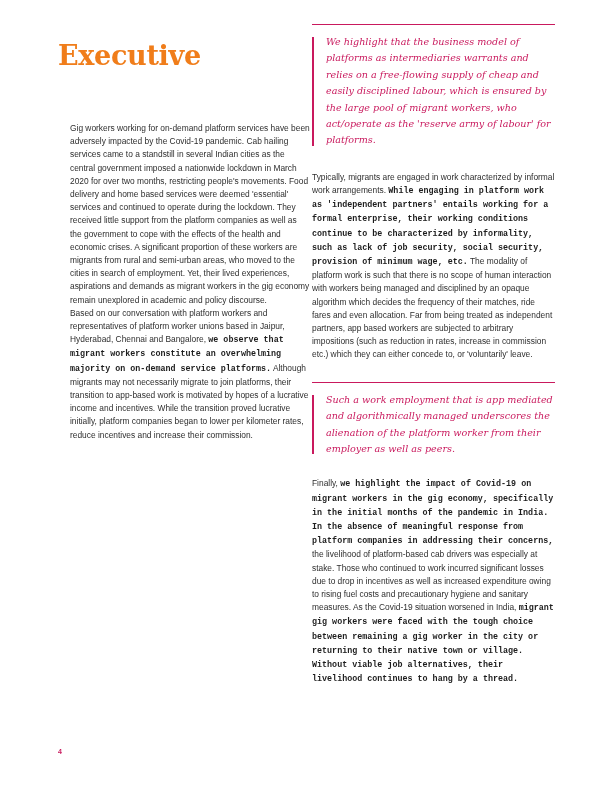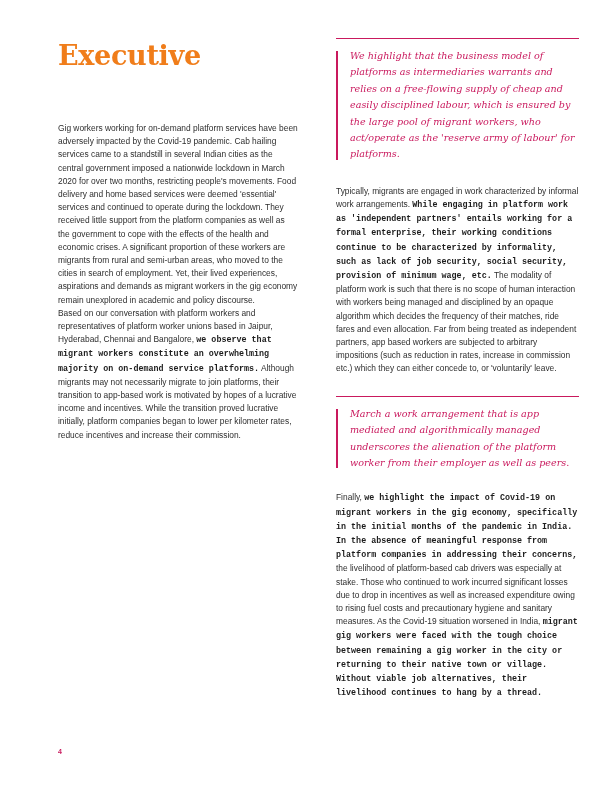--- a/index.html
+++ b/index.html
@@ -35,30 +35,29 @@
     color: #f07d1a;
     letter-spacing: -0.3px;
   }
   .title .line {
     display: block;
   }
 
   
   .col-left {
     position: absolute;
-    left: 58px;
+    left: 70px;
     top: 122px;
     width: 240px;
   }
   .col-right {
     position: absolute;
     left: 312px;
-    top: 38px;
+    top: 24px;
     width: 243px;
-    margin-left: 24px;
   }
 
   p.body {
     font-size: 8.4px;
     line-height: 13.2px;
     margin: 0 0 0 0;
     color: #2e2e2e;
     text-align: left;
   }
   .b {
@@ -133,20 +132,20 @@
   <div class="col-right">
     <div class="quote-block-right-top">
       <div class="pq-top-rule"></div>
       <div class="pullquote">We highlight that the business model of platforms as intermediaries warrants and relies on a free-flowing supply of cheap and easily disciplined labour, which is ensured by the large pool of migrant workers, who act/operate as the 'reserve army of labour' for platforms.</div>
     </div>
 
     <p class="body"><span>Typically, migrants are engaged in work characterized by informal work arrangements. </span><span class="b">While engaging in platform work as 'independent partners' entails working for a formal enterprise, their working conditions continue to be characterized by informality, such as lack of job security, social security, provision of minimum wage, etc.</span><span> The modality of platform work is such that there is no scope of human interaction with workers being managed and disciplined by an opaque algorithm which decides the frequency of their matches, ride fares and even allocation. Far from being treated as independent partners, app based workers are subjected to arbitrary impositions (such as reduction in rates, increase in commission etc.) which they can either concede to, or 'voluntarily' leave.</span></p>
 
     <div class="quote-block-right-mid">
       <div class="pq-top-rule"></div>
-      <div class="pullquote">March a work arrangement that is app mediated and algorithmically managed underscores the alienation of the platform worker from their employer as well as peers.</div>
+      <div class="pullquote">Such a work employment that is app mediated and algorithmically managed underscores the alienation of the platform worker from their employer as well as peers.</div>
     </div>
 
     <p class="body"><span>Finally, </span><span class="b">we highlight the impact of Covid-19 on migrant workers in the gig economy, specifically in the initial months of the pandemic in India. In the absence of meaningful response from platform companies in addressing their concerns,</span><span> the livelihood of platform-based cab drivers was especially at stake. Those who continued to work incurred significant losses due to drop in incentives as well as increased expenditure owing to rising fuel costs and precautionary hygiene and sanitary measures. As the Covid-19 situation worsened in India, </span><span class="b">migrant gig workers were faced with the tough choice between remaining a gig worker in the city or returning to their native town or village. Without viable job alternatives, their livelihood continues to hang by a thread.</span></p>
   </div>
 
   <div class="page-number">4</div>
 </div>
 
 </body></html>

